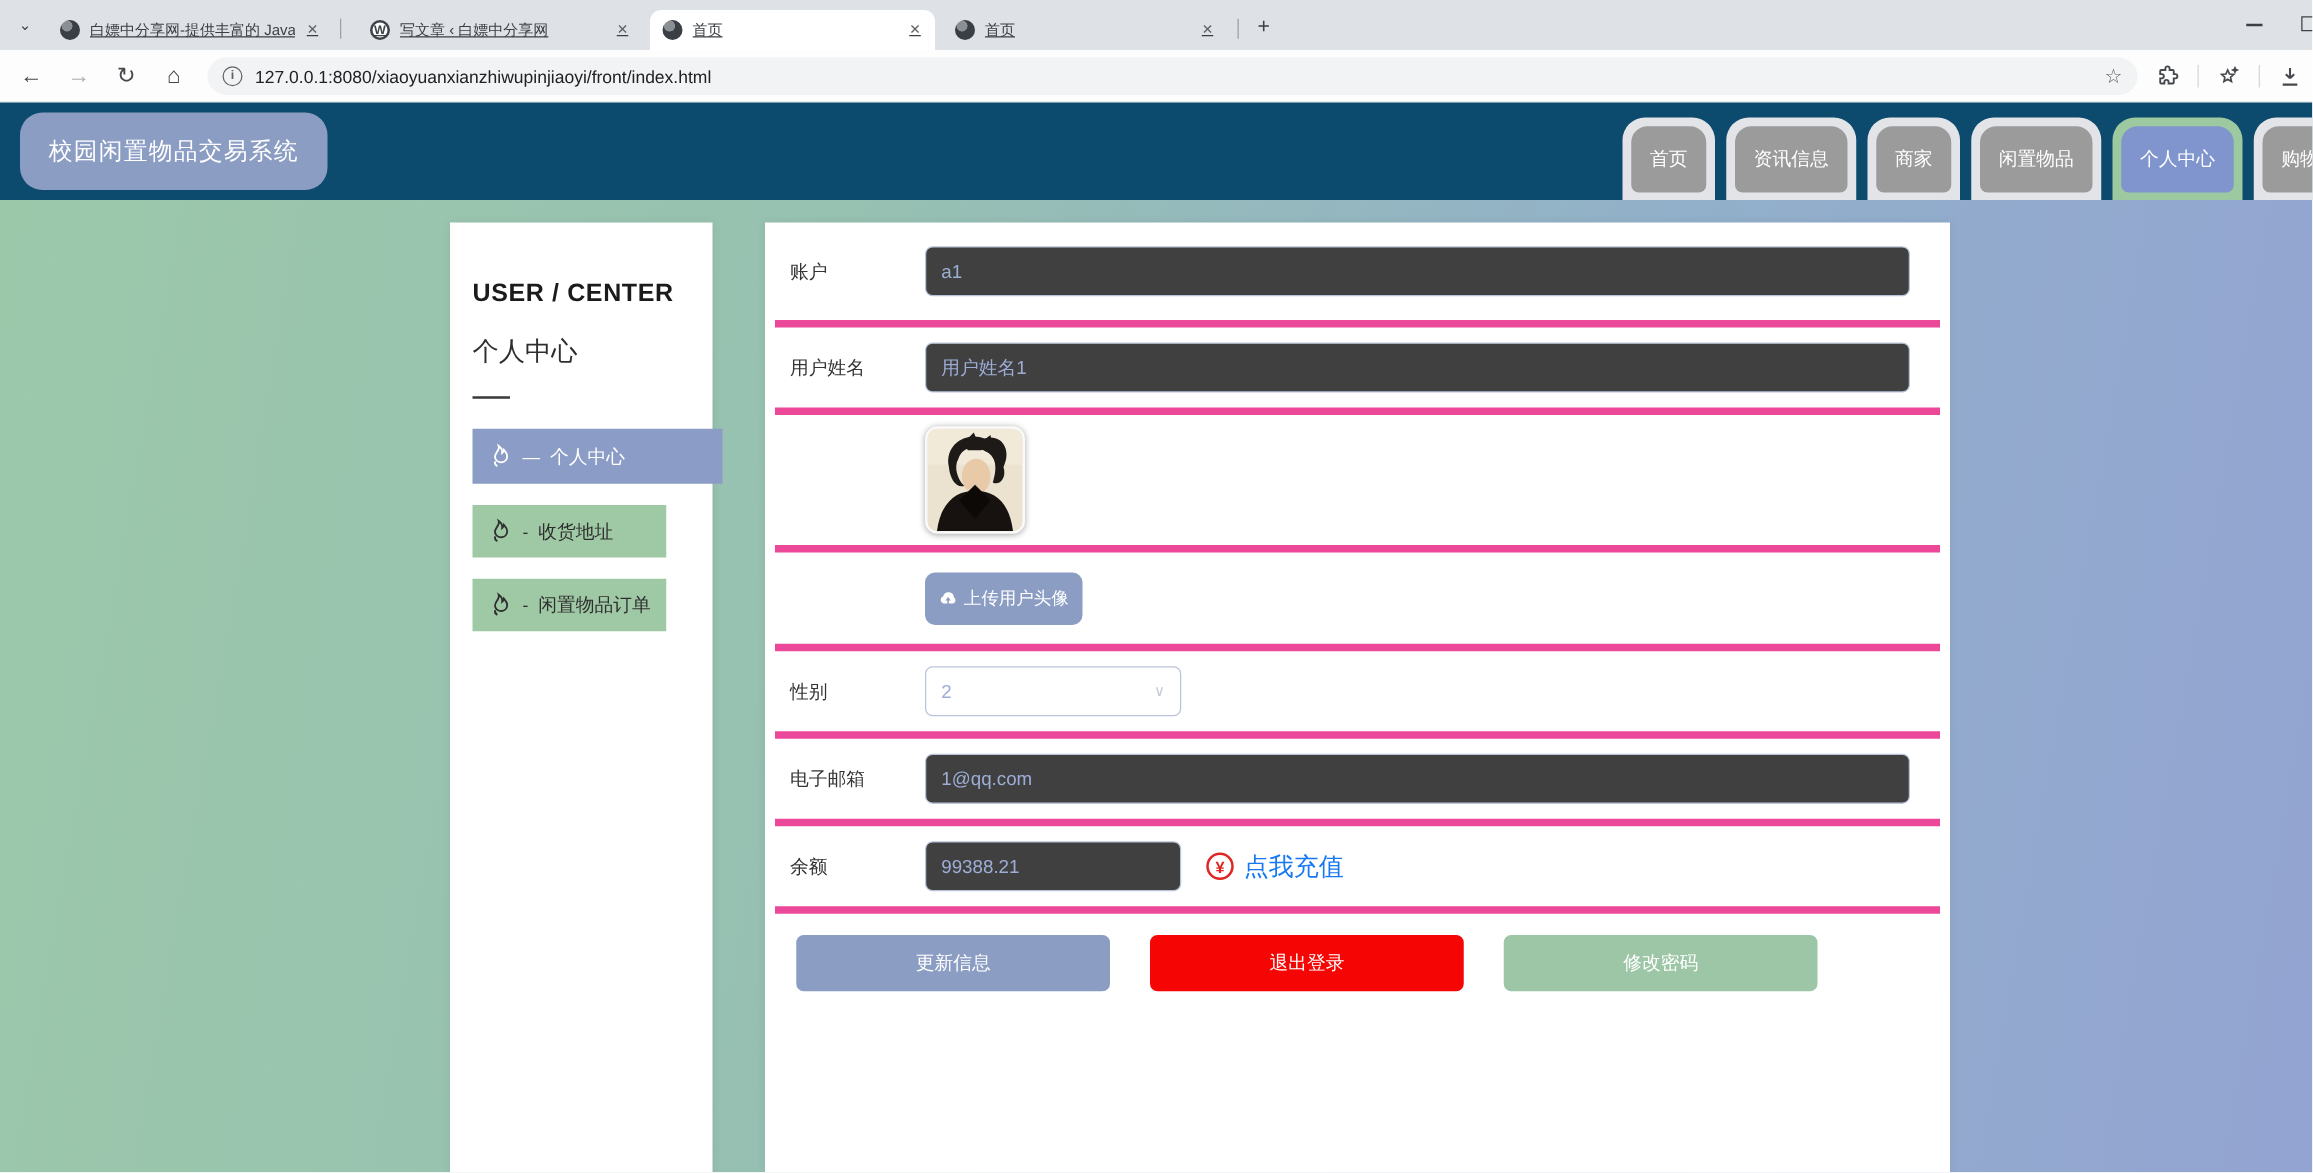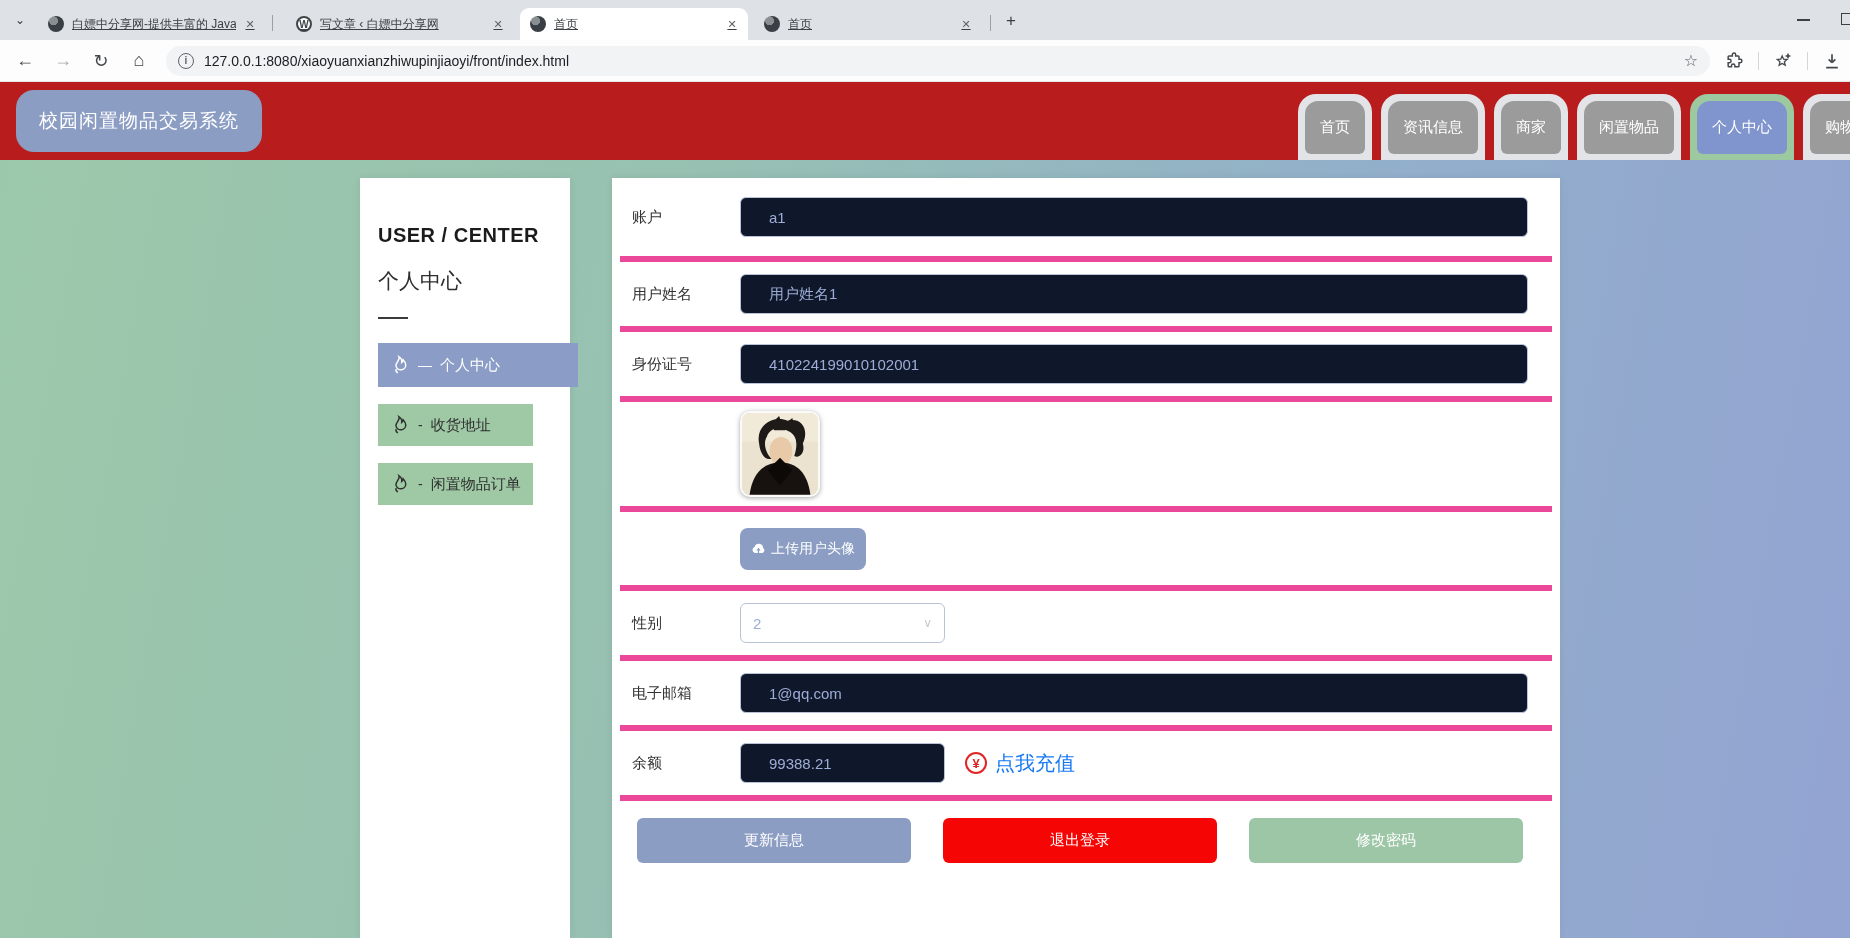--- a/index.html
+++ b/index.html
@@ -36,21 +36,21 @@
     display:flex; align-items:center; padding:0 12px; }
   .info-i { flex:none; width:16px; height:16px; border:1.4px solid #5f6368; border-radius:50%;
     color:#5f6368; font-size:10px; font-weight:bold; text-align:center; line-height:13px; }
   .url-text { margin-left:10px; font-size:14px; color:#202124; white-space:nowrap; }
   .omni-star { margin-left:auto; font-size:16px; color:#5f6368; }
   .tb-right { display:flex; align-items:center; margin-left:14px; gap:14px; }
   .tb-sep { width:1px; height:18px; background:#d4d6d9; }
   .tb-svg { width:20px; height:20px; }
 
   
-  .site-header { position:absolute; top:82px; left:0; right:0; height:78px; background:#b91c1c; }
+  .site-header { position:absolute; top:82px; left:0; right:0; height:78px; background:#0c4a6e; }
   .logo { position:absolute; left:16px; top:8px; width:246px; height:62px; background:#8b9dc3;
     border-radius:18px; color:#fff; font-size:19px; letter-spacing:1px;
     display:flex; align-items:center; justify-content:center; }
   .nav { position:absolute; left:1298px; bottom:0; display:flex; gap:9px; align-items:flex-end; }
   .nav-item { background:#e3e4e7; border-radius:18px 18px 0 0; padding:7px 7px 6px; height:66px; flex:none; }
   .nav-btn { background:#9b9b9c; height:53px; border-radius:13px 13px 6px 6px; color:#fff; font-size:15px;
     padding:0 15px; display:flex; align-items:center; justify-content:center; white-space:nowrap; }
   .nav-item.active { background:#9dc9a0; }
   .nav-item.active .nav-btn { background:#8095cd; }
 
@@ -69,37 +69,37 @@
   .flame { width:22px; height:22px; flex:none; }
   .sb-dash { font-size:14px; }
 
   .panel { position:absolute; left:612px; top:18px; width:948px; height:760px; background:#fff;
     box-shadow:0 0 8px rgba(0,0,0,.07); }
   .f-row { margin:0 8px; border-bottom:6px solid #ec4899; display:flex; align-items:center; height:70px; }
   .f-row.first { height:84px; }
   .f-row.avatar-r { height:110px; }
   .f-row.upload-r { height:79px; }
   .f-label { width:120px; padding-left:12px; font-size:15px; color:#333; flex:none; }
-  .inp { height:40px; border:1px solid #b9c3da; border-radius:6px; padding:0 28px; font-size:15px;
-    color:#9dadd6; background:#0f172a; outline:none; font-family:inherit; }
+  .inp { height:40px; border:1px solid #b9c3da; border-radius:6px; padding:0 12px; font-size:15px;
+    color:#9dadd6; background:#404040; outline:none; font-family:inherit; }
   .inp.full { width:788px; }
   .inp.small { width:205px; }
   .avatar { width:80px; height:86px; border-radius:10px; border:2px solid #fafafa;
     box-shadow:0 1px 5px rgba(0,0,0,.35); overflow:hidden; background:#ece2d0; }
   .upload-btn { width:126px; height:42px; background:#8b9dc3; border:none; border-radius:8px; color:#fff;
     font-size:14px; display:flex; align-items:center; justify-content:center; gap:5px; font-family:inherit; }
   .select { width:205px; height:40px; border:1px solid #b9c3da; border-radius:6px; display:flex;
     align-items:center; padding:0 12px; color:#9dadd6; font-size:15px; background:#fff; }
   .select .chev { margin-left:auto; color:#c4c9d4; font-size:12px; }
   .yen { width:22px; height:22px; border:2px solid #e02525; border-radius:50%; color:#e02525;
     font-size:13px; font-weight:bold; display:flex; align-items:center; justify-content:center;
     margin-left:20px; flex:none; }
   .recharge { color:#1678f2; font-size:20px; margin-left:8px; text-decoration:none; }
   .btn-row { margin:0 8px; padding-top:17px; display:flex; gap:32px; }
-  .btn { width:274px; height:45px; border:none; border-radius:6px; color:#fff; font-size:15px;
+  .btn { width:251px; height:45px; border:none; border-radius:6px; color:#fff; font-size:15px;
     font-family:inherit; }
   .btn.update { margin-left:17px; background:#8b9dc3; }
   .btn.pwd { background:#9cc6a6; }
   .btn.logout { background:#f60505; }
 </style>
 </head>
 <body>
 
 <div class="screen">
 
@@ -231,24 +231,20 @@
         <div class="f-label">账户</div>
         <input class="inp full" type="text" value="a1" style="">
       </div>
 
       <div class="f-row">
         <div class="f-label">用户姓名</div>
         <input class="inp full" type="text" value="用户姓名1" style="">
       </div>
 
 
-      <div class="f-row">
-        <div class="f-label">身份证号</div>
-        <input class="inp full" type="text" value="410224199010102001" style="">
-      </div>
 
       <div class="f-row avatar-r">
         <div class="f-label"></div>
         <div class="avatar">
           <svg width="76" height="82" viewBox="0 0 80 86">
             <rect width="80" height="86" fill="#ece2d0"></rect>
             <rect width="80" height="30" fill="#f2ead9"></rect>
             <ellipse cx="41" cy="40" rx="12" ry="15" fill="#e8c9a8"></ellipse>
             <path d="M18 32 C14 12 34 2 48 8 C63 4 71 18 64 32 C67 42 60 48 55 45 C60 30 56 22 49 19 C39 13 29 16 26 25 C22 32 25 42 31 48 C24 50 19 42 18 32 Z" fill="#1d1a18"></path>
             <path d="M30 12 L39 3 L43 13 L53 5 L55 15 L45 18 L34 18 Z" fill="#1d1a18"></path>

